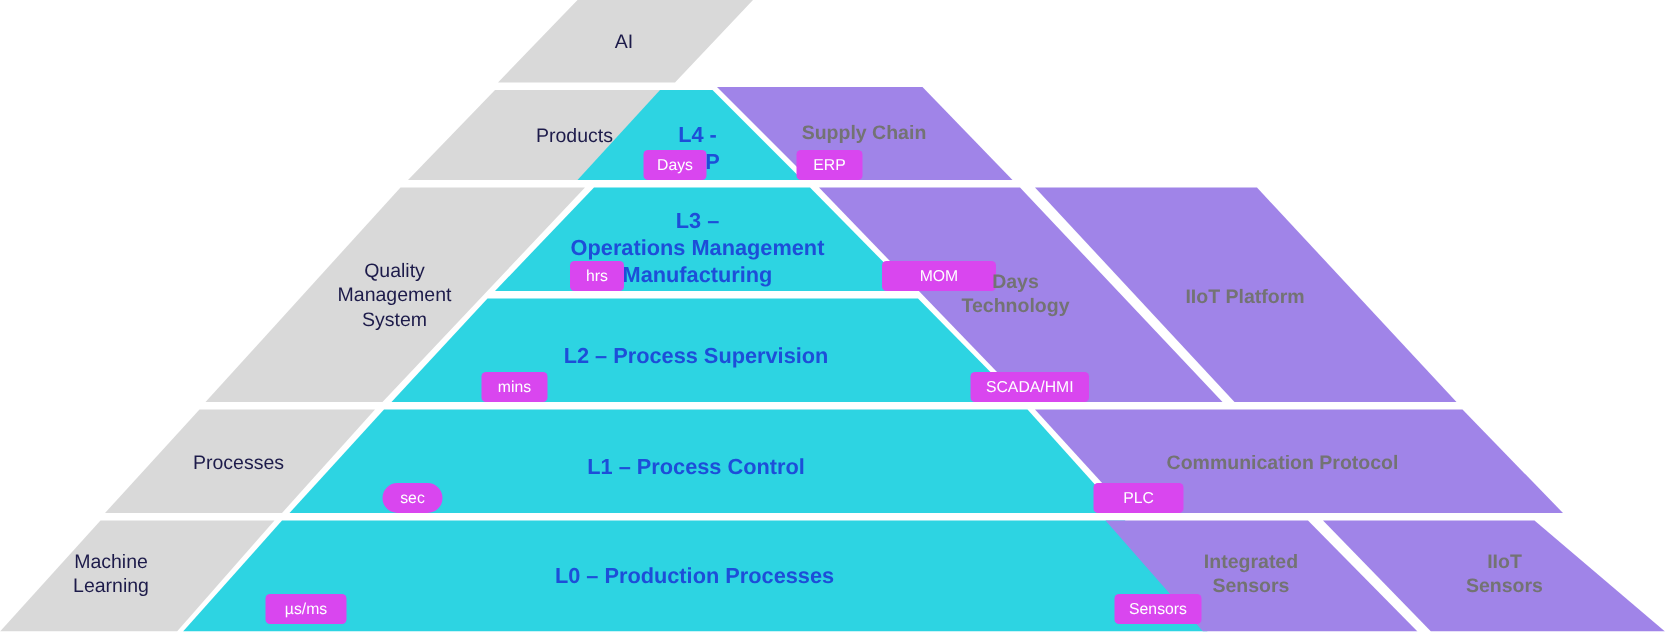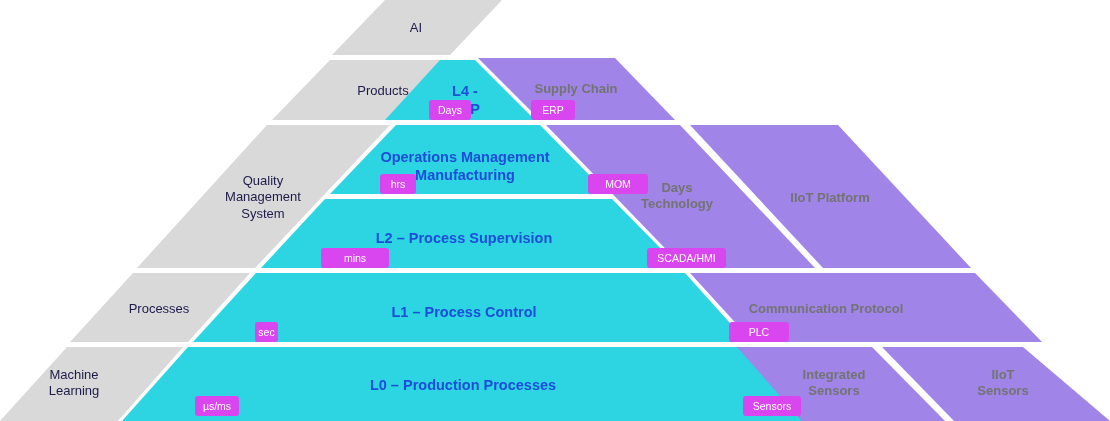--- a/index.html
+++ b/index.html
@@ -50,45 +50,46 @@
 <div class="lbl gray-t" style="left:74px; top:383px;">
   <div>Machine</div>
   <div>Learning</div>
 </div>
 
 <div class="lbl level" style="left:465px; top:100px;">
   <div>L4 -</div>
   <div>ERP</div>
 </div>
 <div class="lbl level" style="left:465px; top:166px;">
+  <div>L3 –</div>
   <div>Operations Management</div>
   <div>Manufacturing</div>
 </div>
 <div class="lbl level" style="left:464px; top:238px;">L2 – Process Supervision</div>
 <div class="lbl level" style="left:464px; top:312px;">L1 – Process Control</div>
 <div class="lbl level" style="left:463px; top:385px;">L0 – Production Processes</div>
 
 <div class="badge" style="left:396px; top:100px; width:42px;">Days</div>
 <div class="badge" style="left:498px; top:100px; width:44px;">ERP</div>
 <div class="badge" style="left:347px; top:174px; width:36px;">hrs</div>
-<div class="badge" style="left:555px; top:174px; width:60px;">MOM</div>
-<div class="badge" style="left:288px; top:248px; width:68px;">mins</div>
+<div class="badge" style="left:555px; top:174px; width:76px;">MOM</div>
+<div class="badge" style="left:288px; top:248px; width:44px;">mins</div>
 <div class="badge" style="left:614px; top:248px; width:79px;">SCADA/HMI</div>
-<div class="badge" style="left:222px; top:322px; width:23px;">sec</div>
+<div class="badge" style="left:222px; top:322px; width:40px;border-radius:10px;">sec</div>
 <div class="badge" style="left:696px; top:322px; width:60px;">PLC</div>
-<div class="badge" style="left:162px; top:396px; width:44px;">µs/ms</div>
+<div class="badge" style="left:144px; top:396px; width:54px;">µs/ms</div>
 <div class="badge" style="left:710px; top:396px; width:58px;">Sensors</div>
 
 <div class="lbl purple-t" style="left:576px; top:89px;">Supply Chain</div>
 <div class="lbl purple-t" style="left:677px; top:196px;">
   <div>Days</div>
   <div>Technology</div>
 </div>
 <div class="lbl purple-t" style="left:830px; top:198px;">IIoT Platform</div>
-<div class="lbl purple-t" style="left:826px; top:309px;">Communication Protocol</div>
+<div class="lbl purple-t" style="left:855px; top:309px;">Communication Protocol</div>
 <div class="lbl purple-t" style="left:834px; top:383px;">
   <div>Integrated</div>
   <div>Sensors</div>
 </div>
 <div class="lbl purple-t" style="left:1003px; top:383px;">
   <div>IIoT</div>
   <div>Sensors</div>
 </div>
 
 </body></html>

